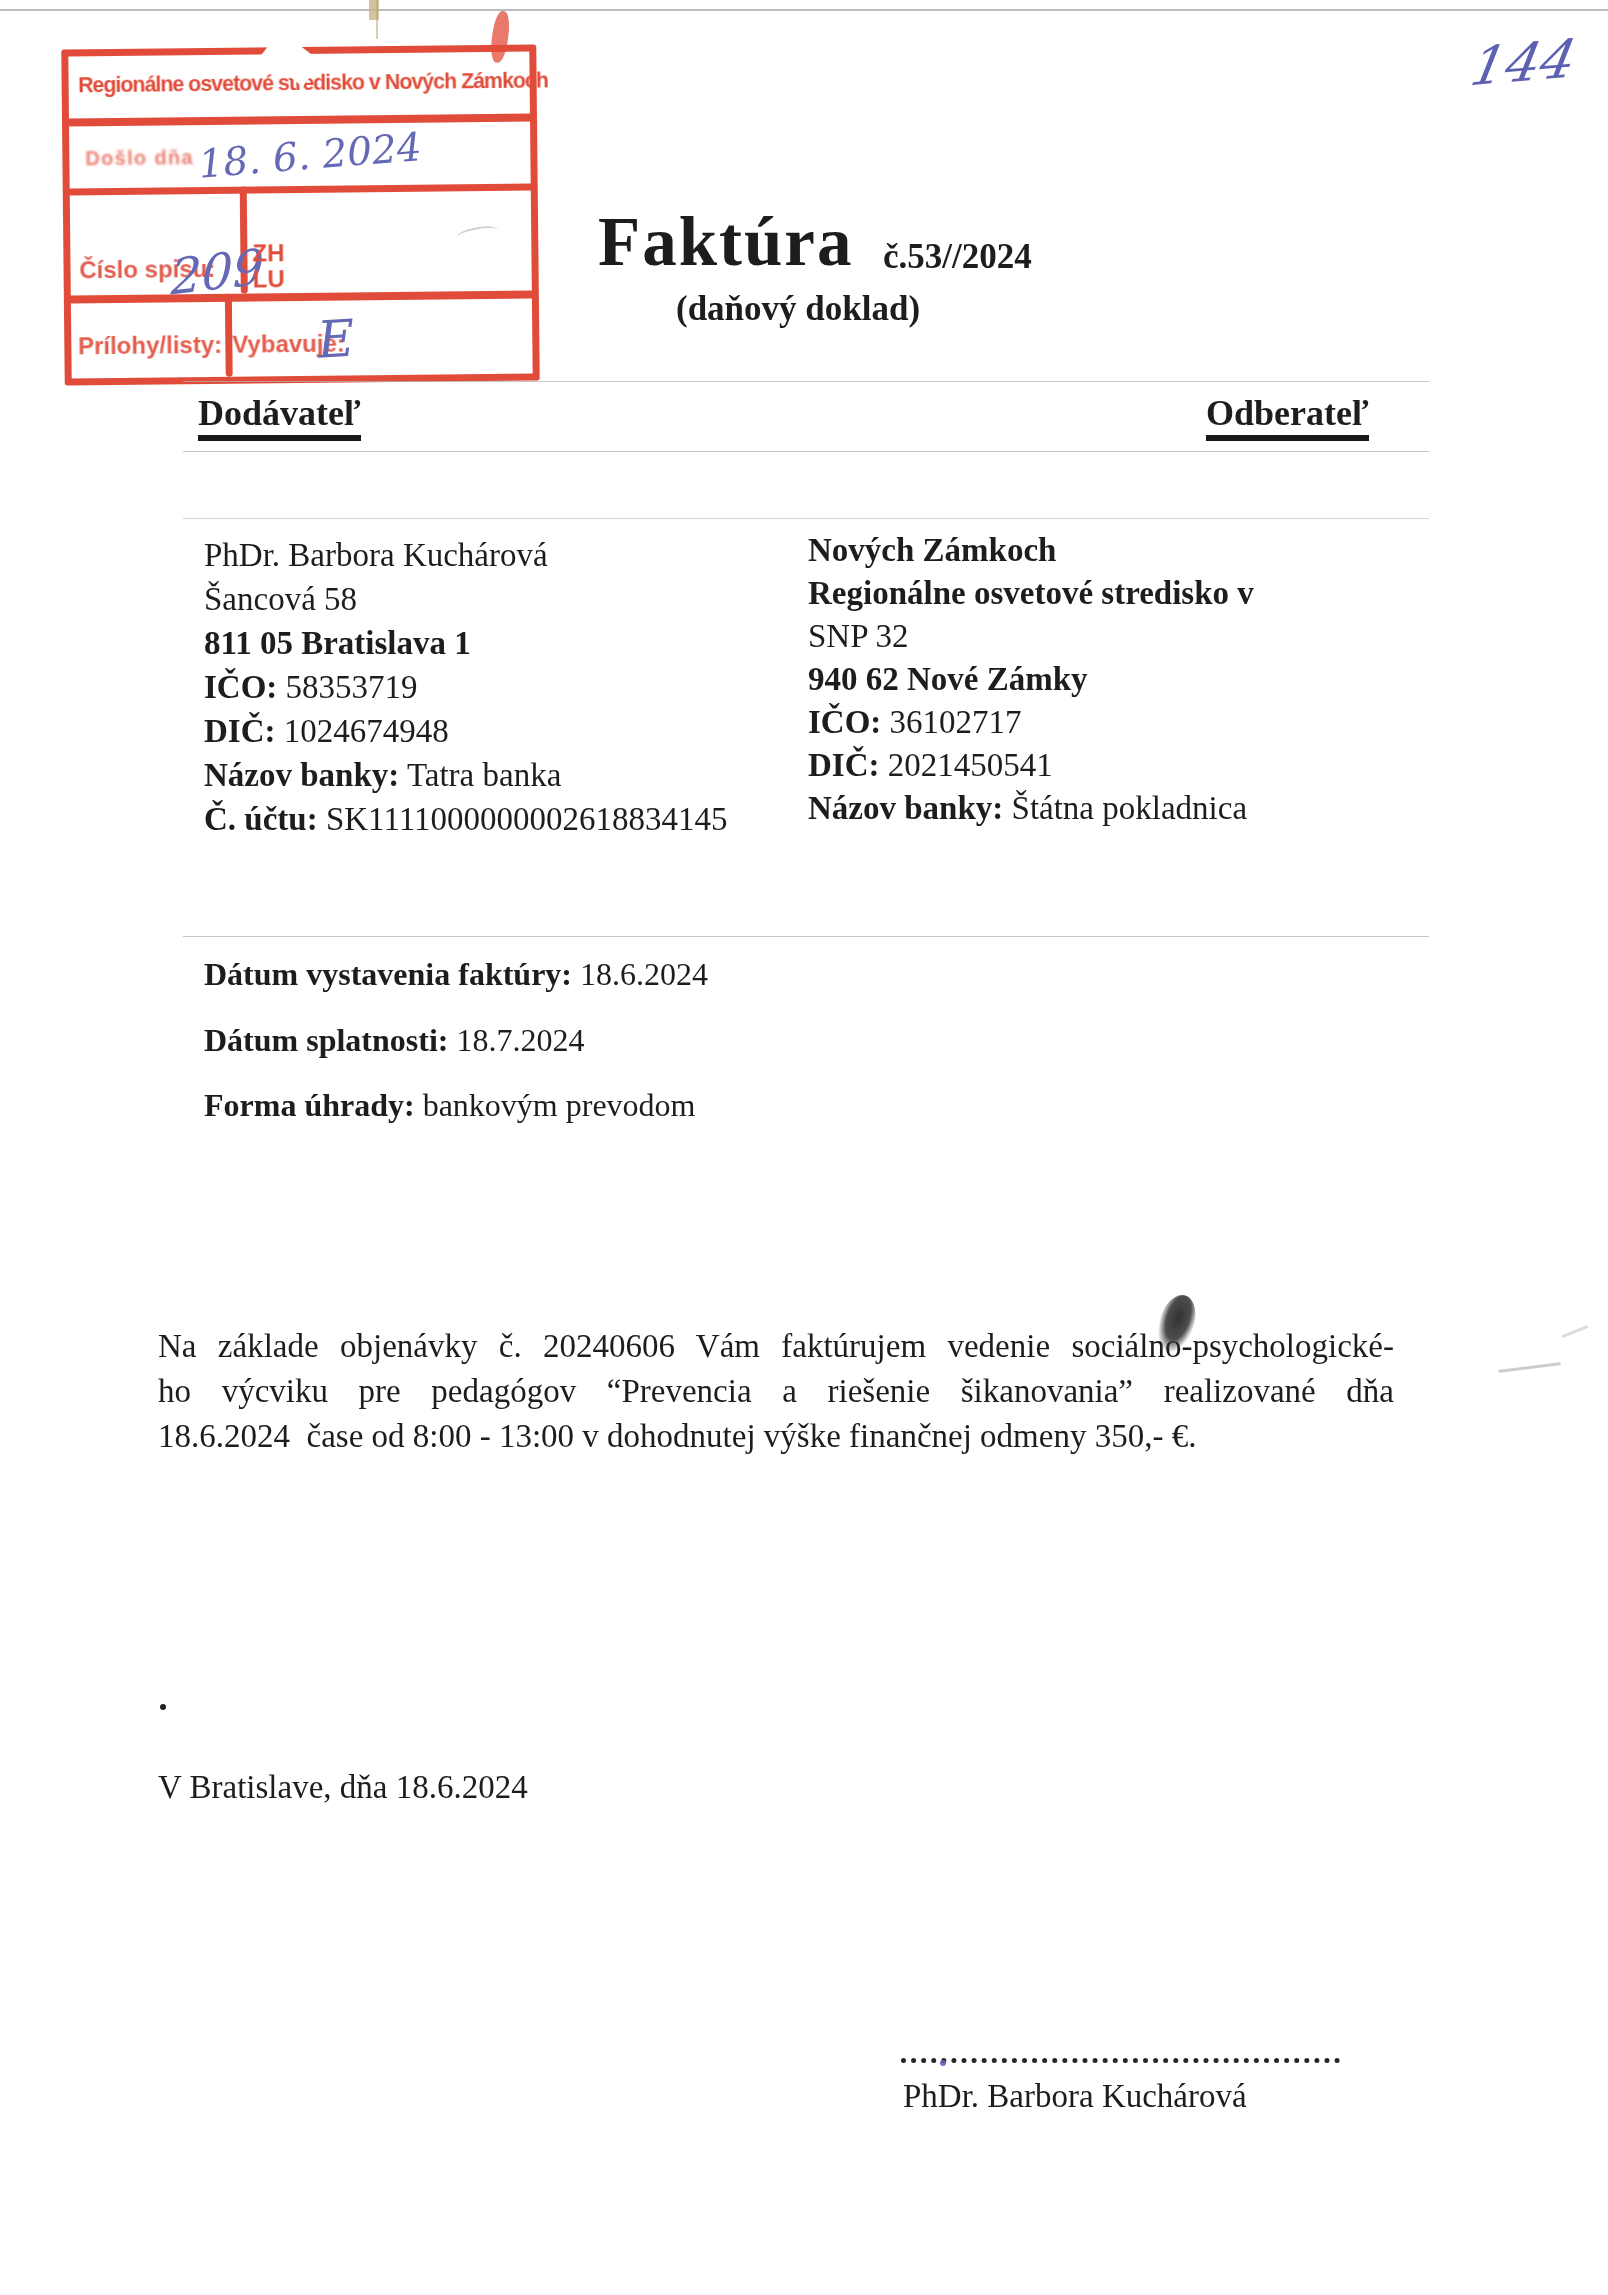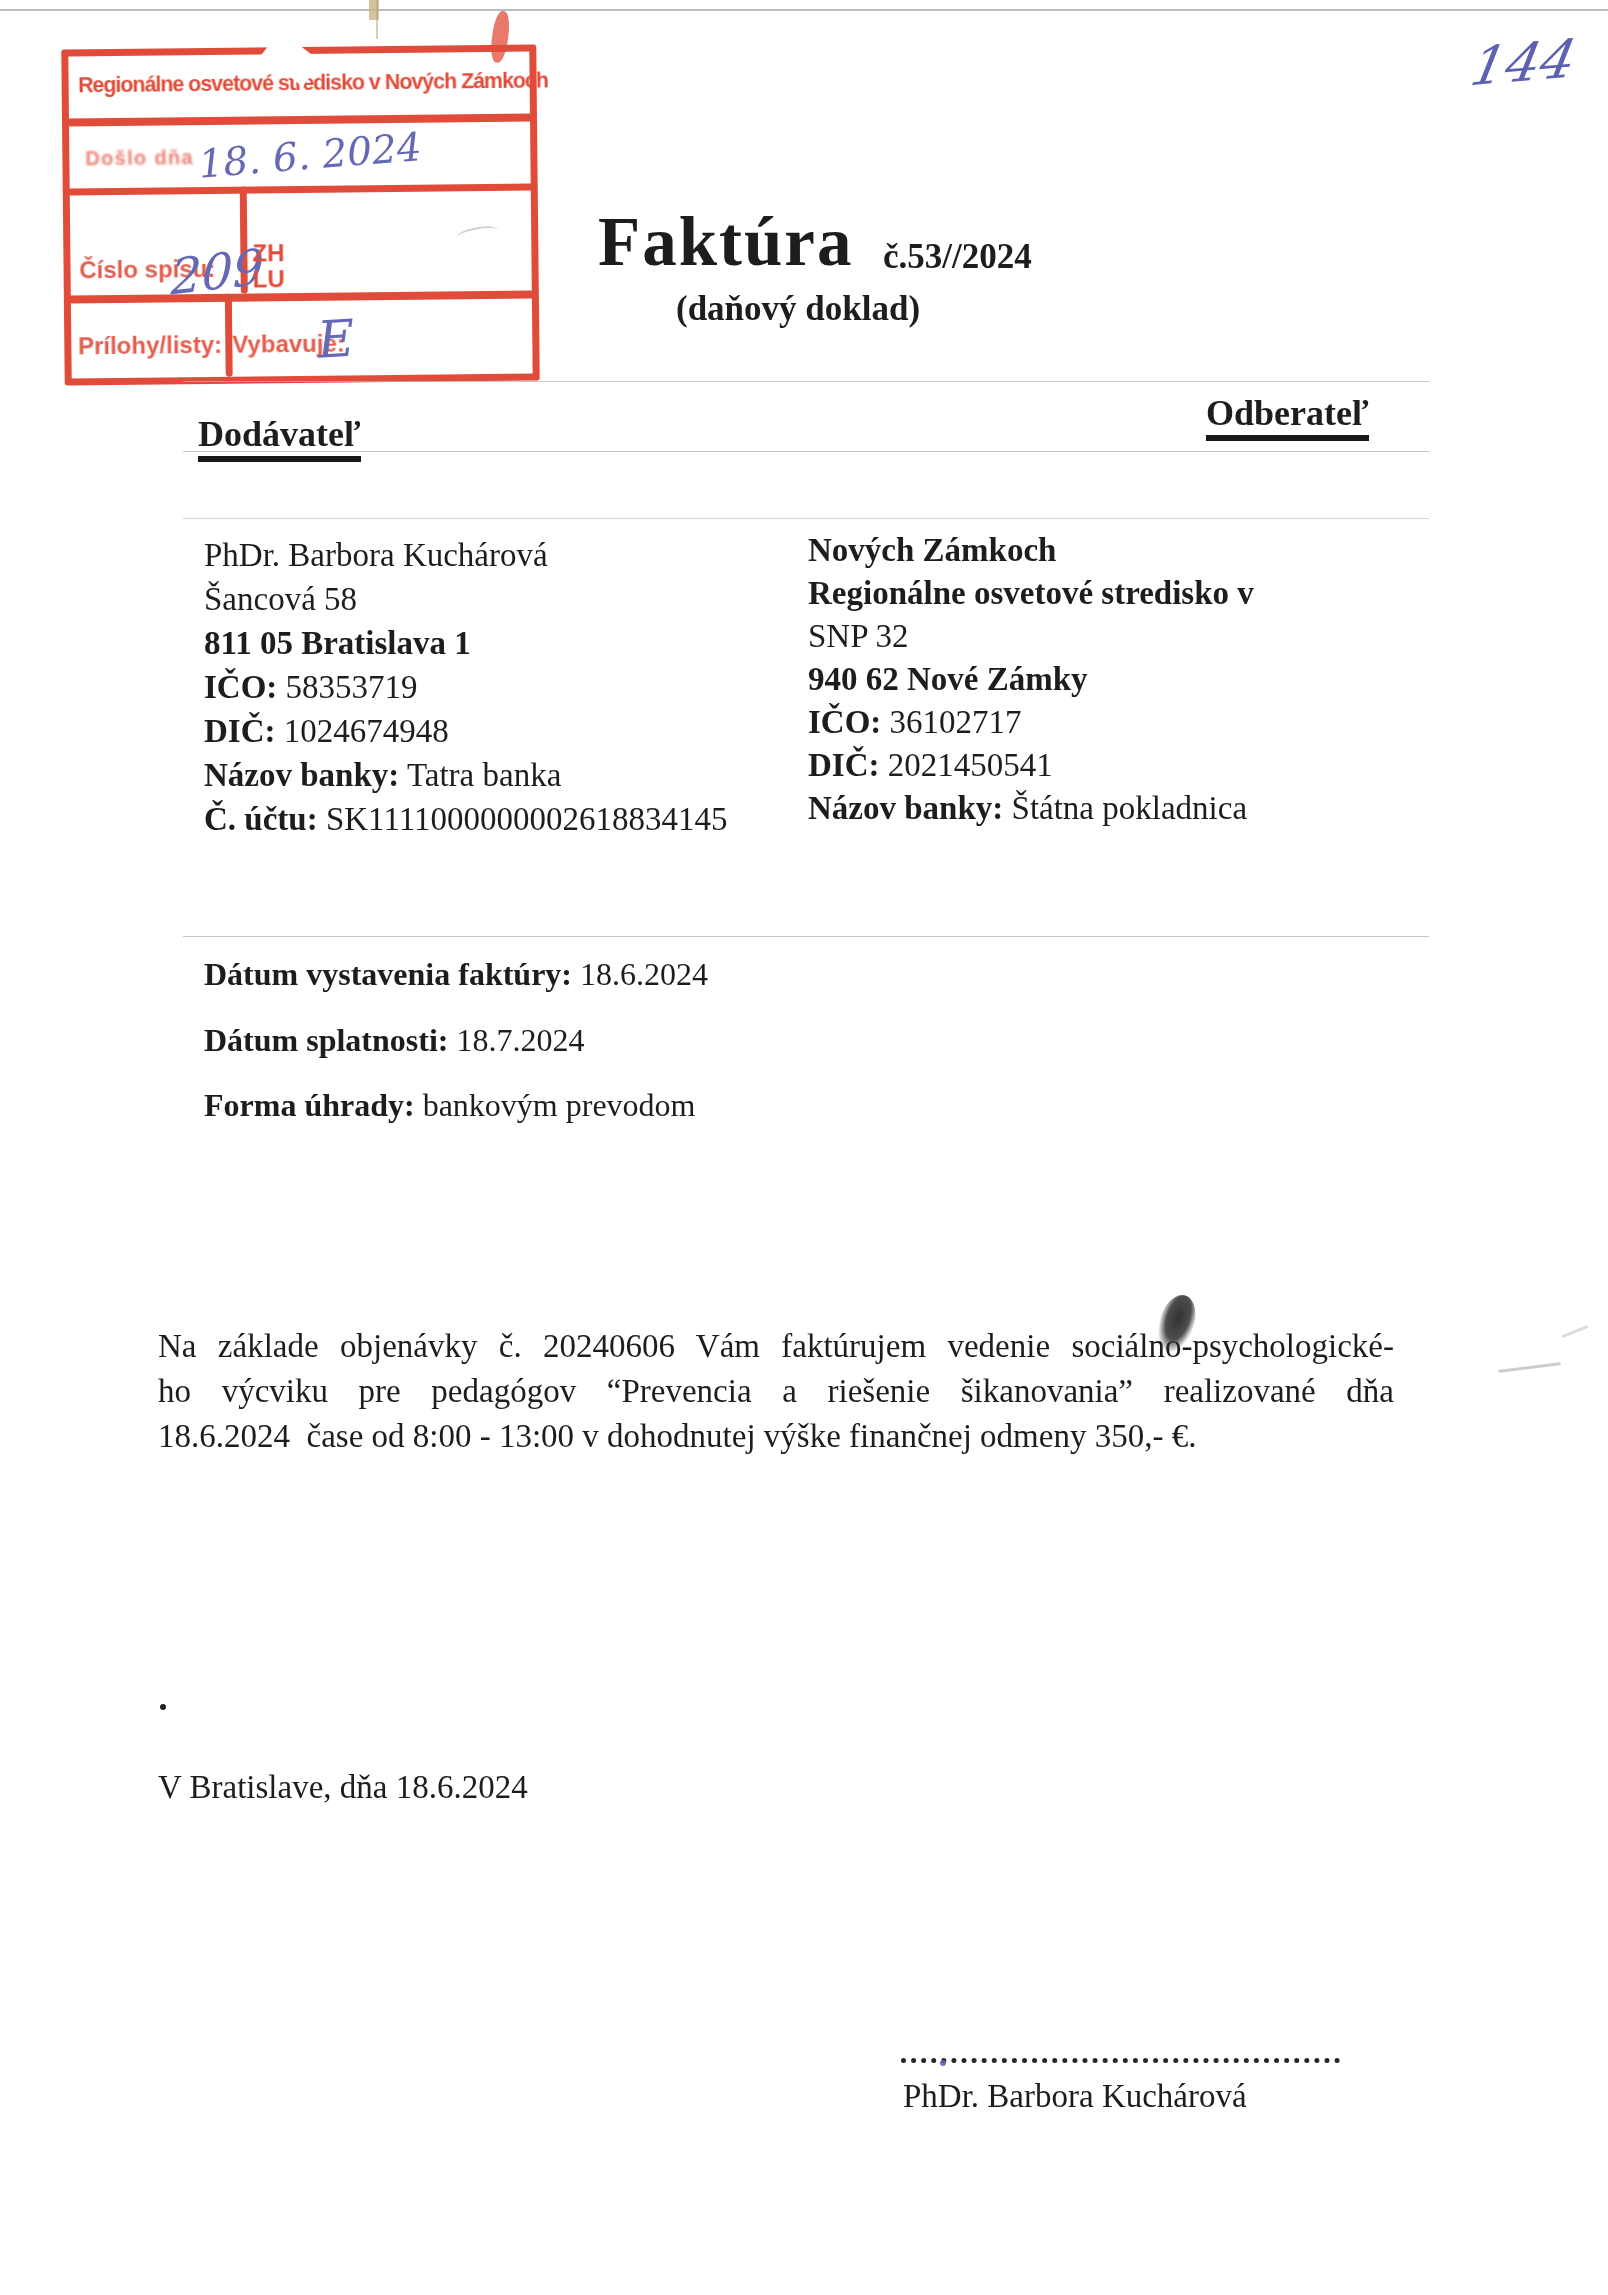--- a/index.html
+++ b/index.html
@@ -102,21 +102,21 @@
 
   <div class="title-main">Faktúra</div>
   <div class="title-num">č.53//2024</div>
   <div class="title-sub">(daňový doklad)</div>
 
   <div class="rule" style="top:381px;"></div>
   <div class="rule" style="top:451px;"></div>
   <div class="rule" style="top:518px;opacity:.55;"></div>
   <div class="rule" style="top:936px;"></div>
 
-  <div class="party-header" style="left:198px;margin-top:21px;">Dodávateľ</div>
+  <div class="party-header" style="left:198px;">Dodávateľ</div>
   <div class="party-header" style="left:1176px;margin-left:30px;">Odberateľ</div>
 
   <div class="addr addr-left">
     <div class="line"><span class="b"></span><span>PhDr. Barbora Kuchárová</span></div>
     <div class="line"><span class="b"></span><span>Šancová 58</span></div>
     <div class="line"><span class="b">811 05 Bratislava 1</span><span></span></div>
     <div class="line"><span class="b">IČO:</span><span> 58353719</span></div>
     <div class="line"><span class="b">DIČ:</span><span> 1024674948</span></div>
     <div class="line"><span class="b">Názov banky:</span><span> Tatra banka</span></div>
     <div class="line"><span class="b">Č. účtu:</span><span> SK1111000000002618834145</span></div>

